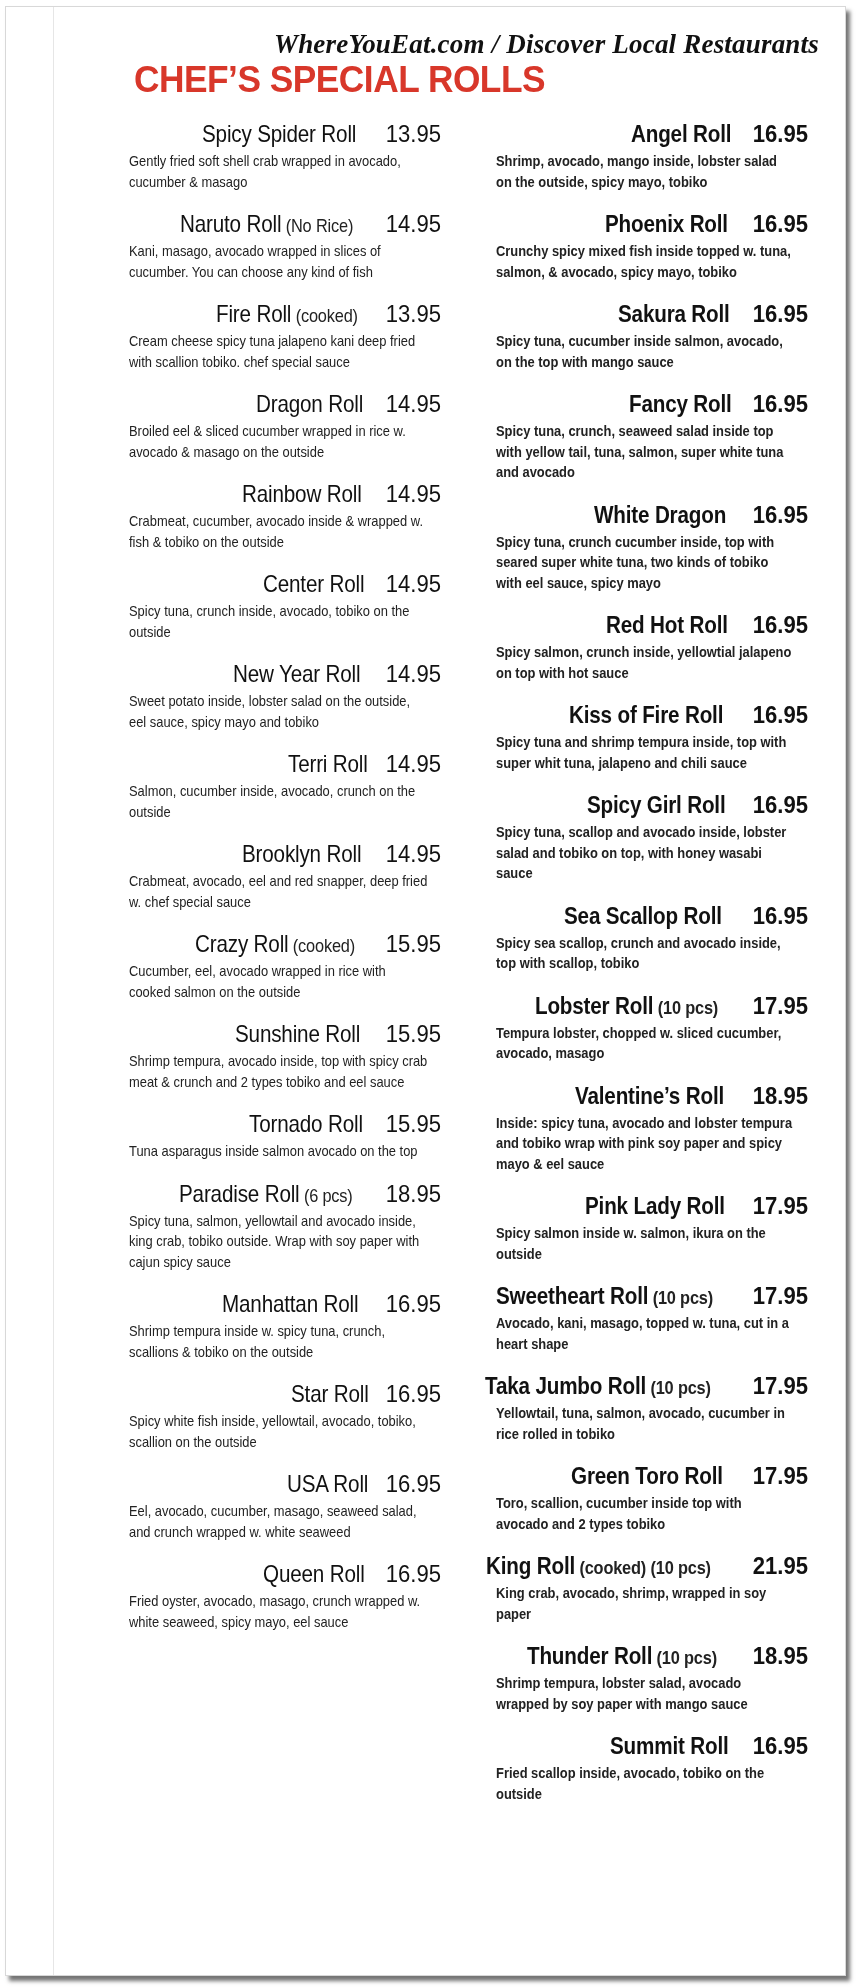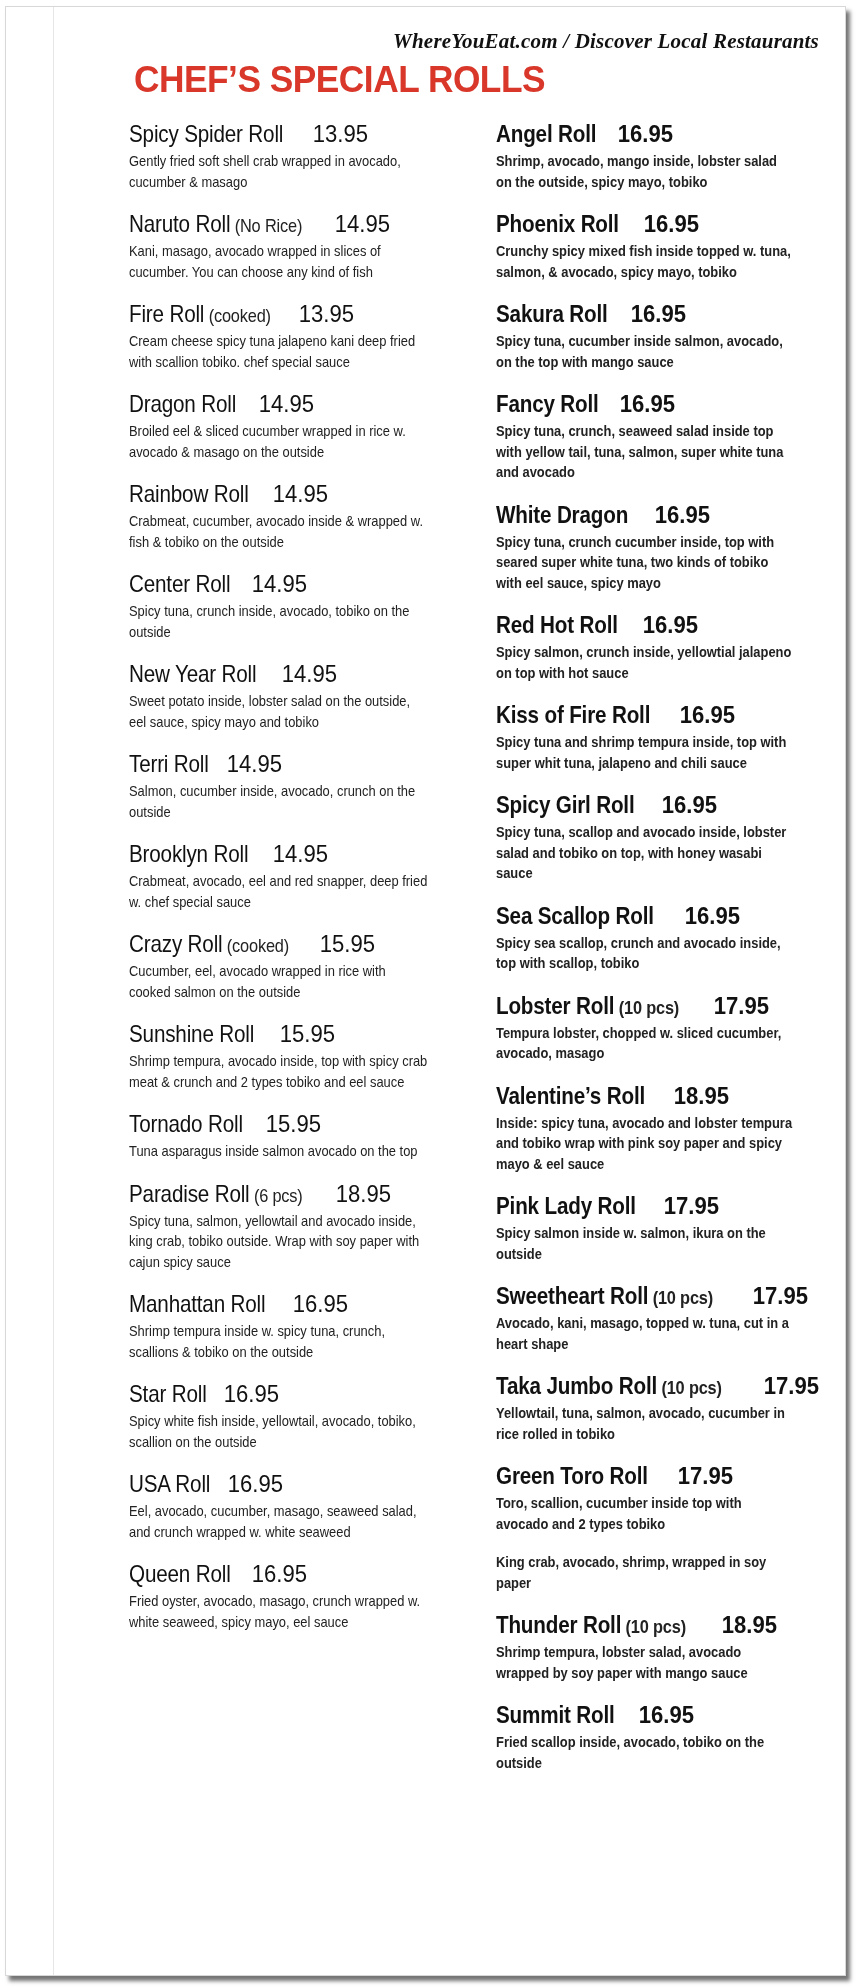--- a/index.html
+++ b/index.html
@@ -13,36 +13,36 @@
       border: 1px solid #d8d8d8;
       box-shadow: 4px 5px 4px rgba(0,0,0,0.55);
     }
     .fold-line {
       position: absolute; left: 47px; top: 0; width: 1px; height: 100%;
       background: #e6e6e6;
     }
     .watermark {
       position: absolute; right: 26px; top: 22px;
       font-family: "Liberation Serif", serif; font-style: italic; font-weight: bold;
-      font-size: 21px; color: #111; letter-spacing: 0.2px;
+      font-size: 27px; color: #111; letter-spacing: 0.2px;
     }
     .title {
       position: absolute; left: 128px; top: 52px;
       font-family: "Liberation Sans", sans-serif; font-weight: bold;
       font-size: 36px; color: #d8372a; letter-spacing: -0.5px;
       transform: scaleX(0.98); transform-origin: left;
     }
     .col {
       position: absolute; top: 120px; width: 320px;
     }
     .col.left { left: 129px; }
     .col.right { left: 496px; font-weight: bold; }
     .item { position: relative; margin-bottom: 18px; }
     .item-head {
-      display: flex; justify-content: flex-start; align-items: baseline;
+      display: flex; justify-content: flex-end; align-items: baseline;
       width: 312px;
     }
     .item-name {
       font-size: 24px; line-height: 28px; color: #111;
       transform: scaleX(0.86); transform-origin: left; white-space: nowrap;
       letter-spacing: -0.2px;
     }
     .item-note { font-size: 19px; color: #222; }
     .item-price {
       font-size: 24px; line-height: 28px; color: #111; white-space: nowrap;
@@ -284,20 +284,24 @@
     <div class="item-desc">Yellowtail, tuna, salmon, avocado, cucumber in rice rolled in tobiko</div>
   </div>
     <div class="item">
     <div class="item-head">
       <span class="item-name"><span class="nm">Green Toro Roll</span><span class="item-note"></span></span>
       <span class="item-price">17.95</span>
     </div>
     <div class="item-desc">Toro, scallion, cucumber inside top with avocado and 2 types tobiko</div>
   </div>
     <div class="item">
+    <div class="item-head">
+      <span class="item-name"><span class="nm">King Roll</span><span class="item-note"> (cooked) (10 pcs)</span></span>
+      <span class="item-price">21.95</span>
+    </div>
     <div class="item-desc">King crab, avocado, shrimp, wrapped in soy paper</div>
   </div>
     <div class="item">
     <div class="item-head">
       <span class="item-name"><span class="nm">Thunder Roll</span><span class="item-note"> (10 pcs)</span></span>
       <span class="item-price">18.95</span>
     </div>
     <div class="item-desc">Shrimp tempura, lobster salad, avocado wrapped by soy paper with mango sauce</div>
   </div>
     <div class="item">

